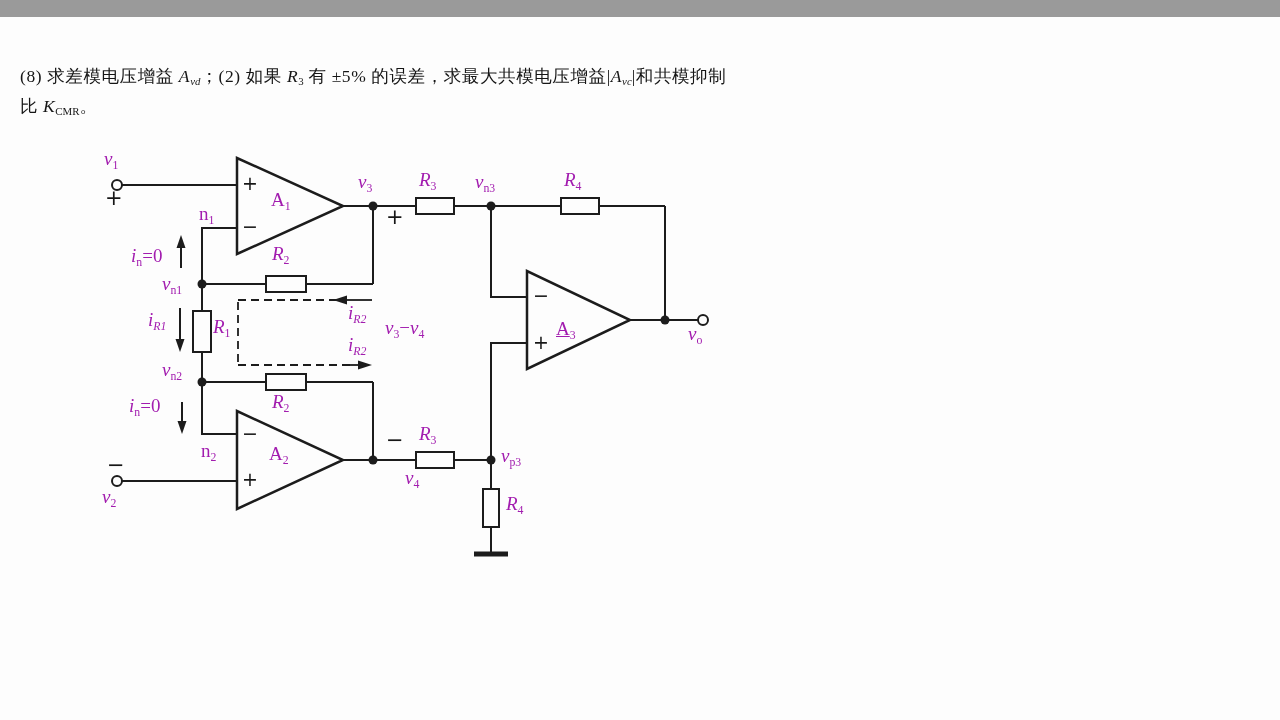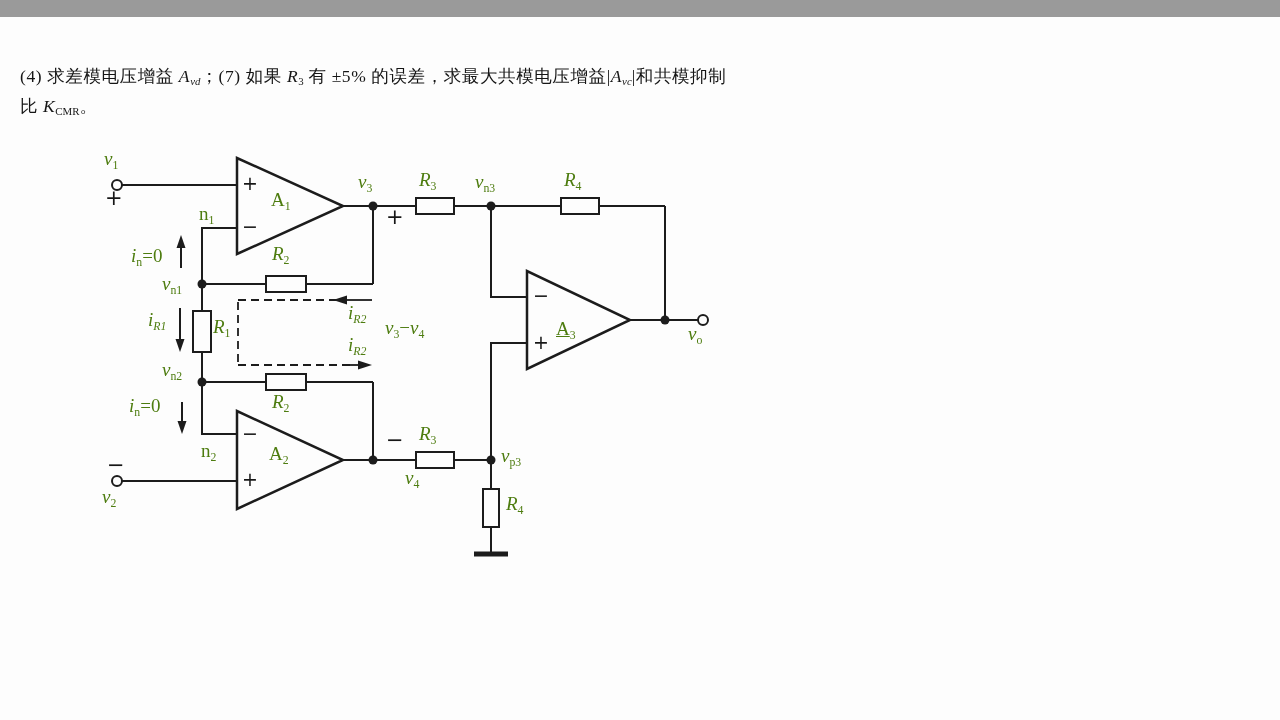--- a/index.html
+++ b/index.html
@@ -19,37 +19,37 @@
   .pl1{left:42px;top:36px;}
   .pl2{left:20px;top:66px;}
   .pl3{left:20px;top:96px;}
   
   .seg-it{font-style:italic;font-family:"Liberation Serif","DejaVu Serif",serif;}
   .seg-sub{font-size:0.62em;font-style:normal;vertical-align:-0.30em;letter-spacing:0;}
   .seg-subit{font-size:0.62em;font-style:italic;vertical-align:-0.30em;letter-spacing:0;}
   
   .clabel{
     position:absolute;white-space:nowrap;line-height:1;
-    font-size:19px;color:#4d7c0f;
+    font-size:19px;color:#a21caf;
   }
   .csign{
     position:absolute;white-space:nowrap;line-height:1;
     font-size:21px;color:#161616;font-family:"DejaVu Sans","Liberation Sans",sans-serif;
   }
   .csign.small{font-size:19px;}
   svg.circuit{position:absolute;left:0;top:0;}
 </style>
 </head>
 <body>
 
 <div class="screen">
 
   <div class="topbar"></div>
 
-  <div class="pline pl2"><span>(4) 求差模电压增益 </span><span class="seg-it">A</span><span class="seg-subit">vd</span><span>；(7) 如果 </span><span class="seg-it">R</span><span class="seg-sub">3</span><span> 有 ±5% 的误差，求最大共模电压增益</span><span>|</span><span class="seg-it">A</span><span class="seg-subit">vc</span><span>|</span><span>和共模抑制</span></div>
+  <div class="pline pl2"><span>(8) 求差模电压增益 </span><span class="seg-it">A</span><span class="seg-subit">vd</span><span>；(2) 如果 </span><span class="seg-it">R</span><span class="seg-sub">3</span><span> 有 ±5% 的误差，求最大共模电压增益</span><span>|</span><span class="seg-it">A</span><span class="seg-subit">vc</span><span>|</span><span>和共模抑制</span></div>
   <div class="pline pl3"><span>比 </span><span class="seg-it">K</span><span class="seg-sub">CMR</span><span>。</span></div>
 
   <svg class="circuit" width="1280" height="720" viewBox="0 0 1280 720">
 
     <g stroke="#1c1c1c" stroke-width="2" fill="none">
       <line x1="122" y1="185" x2="237" y2="185"></line>
       <polyline points="237,228 202,228 202,284"></polyline>
       <line x1="202" y1="284" x2="202" y2="311"></line>
       <line x1="202" y1="352" x2="202" y2="382"></line>
       <polyline points="202,382 202,434 237,434"></polyline>

